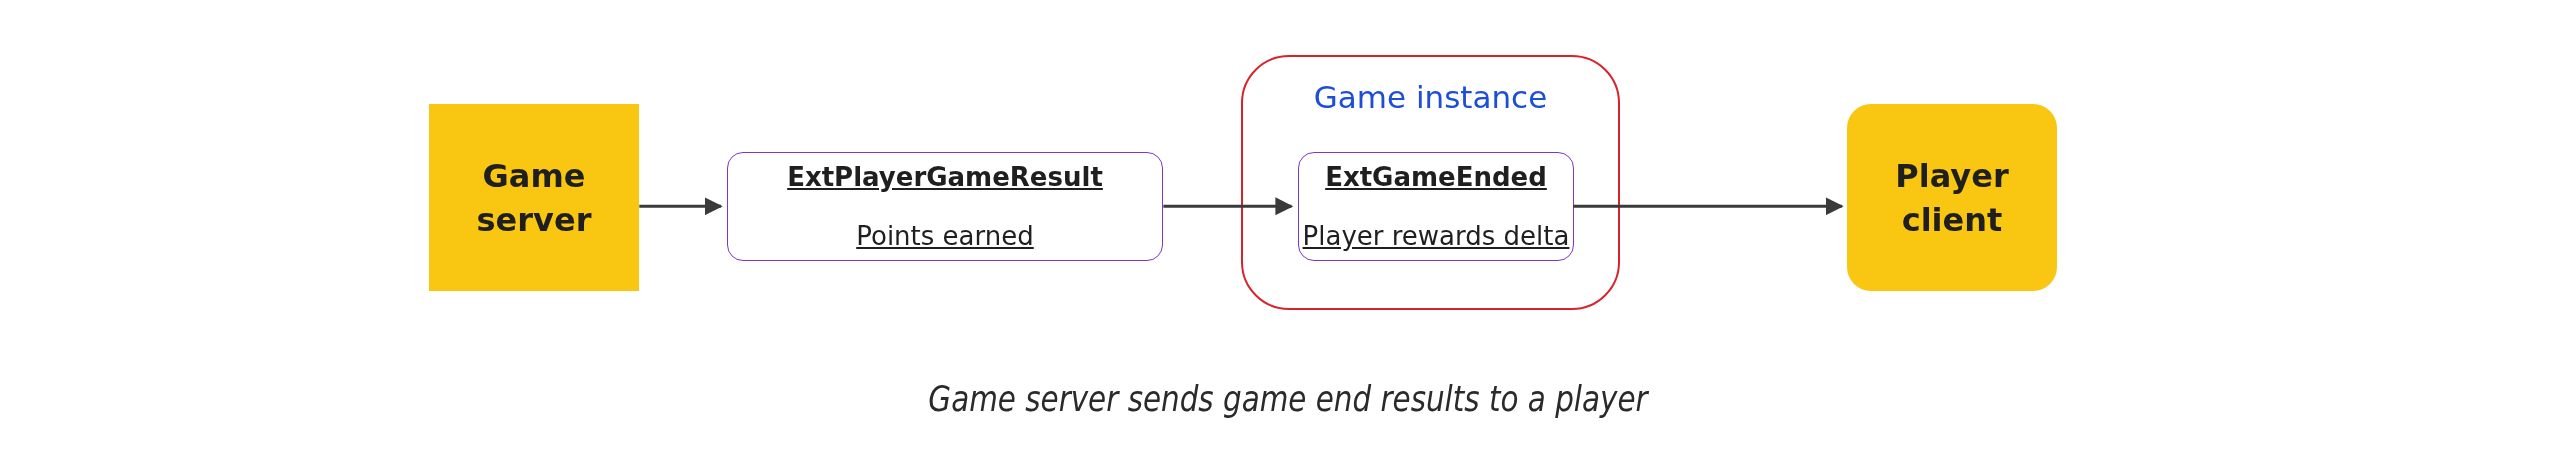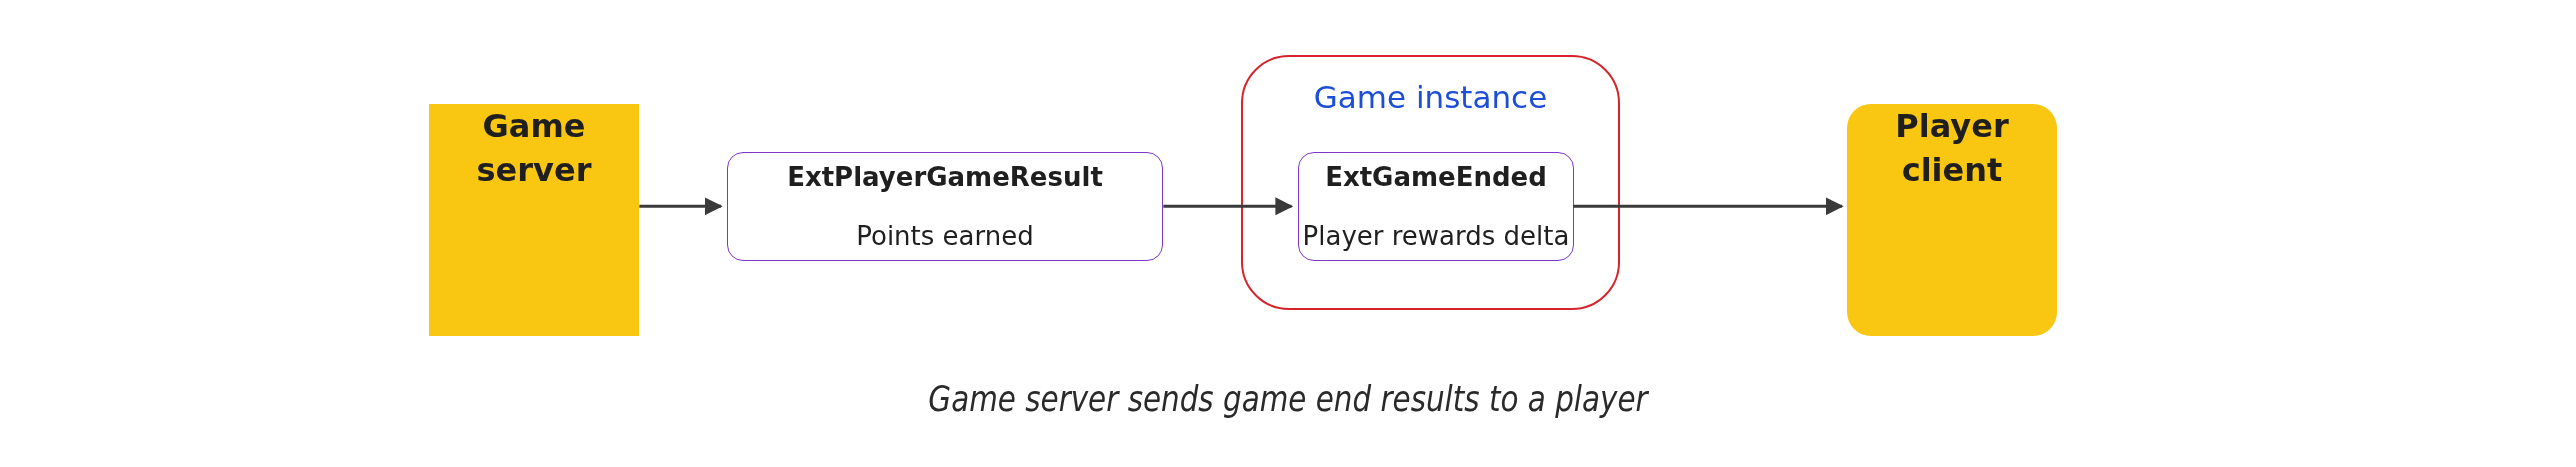--- a/index.html
+++ b/index.html
@@ -13,24 +13,24 @@
     height: 467px;
     background: #ffffff;
     font-family: "DejaVu Sans", "Liberation Sans", sans-serif;
     overflow: hidden;
   }
 
   
   .actor {
     position: absolute;
     width: 210px;
-    height: 232px;
+    height: 187px;
     background: #F9C711;
     display: flex;
-    align-items: flex-start;
+    align-items: center;
     justify-content: center;
     text-align: center;
     font-weight: bold;
     font-size: 32px;
     line-height: 44px;
     color: #1F1F1F;
     white-space: pre-line;
   }
   .actor.game-server { left: 429px; top: 104px; }
   .actor.player-client { left: 1847px; top: 104px; border-radius: 24px; }
@@ -42,20 +42,21 @@
     background: #ffffff;
     border: 1.8px solid #7D36C9;
     border-radius: 16px;
     display: flex;
     flex-direction: column;
     align-items: center;
     justify-content: center;
     text-align: center;
     color: #1F1F1F;
     box-sizing: border-box;
+    text-decoration: underline;
   }
   .message .title {
     font-weight: bold;
     font-size: 26px;
     line-height: 39px;
     white-space: nowrap;
   }
   .message .subtitle {
     font-weight: normal;
     font-size: 26px;

